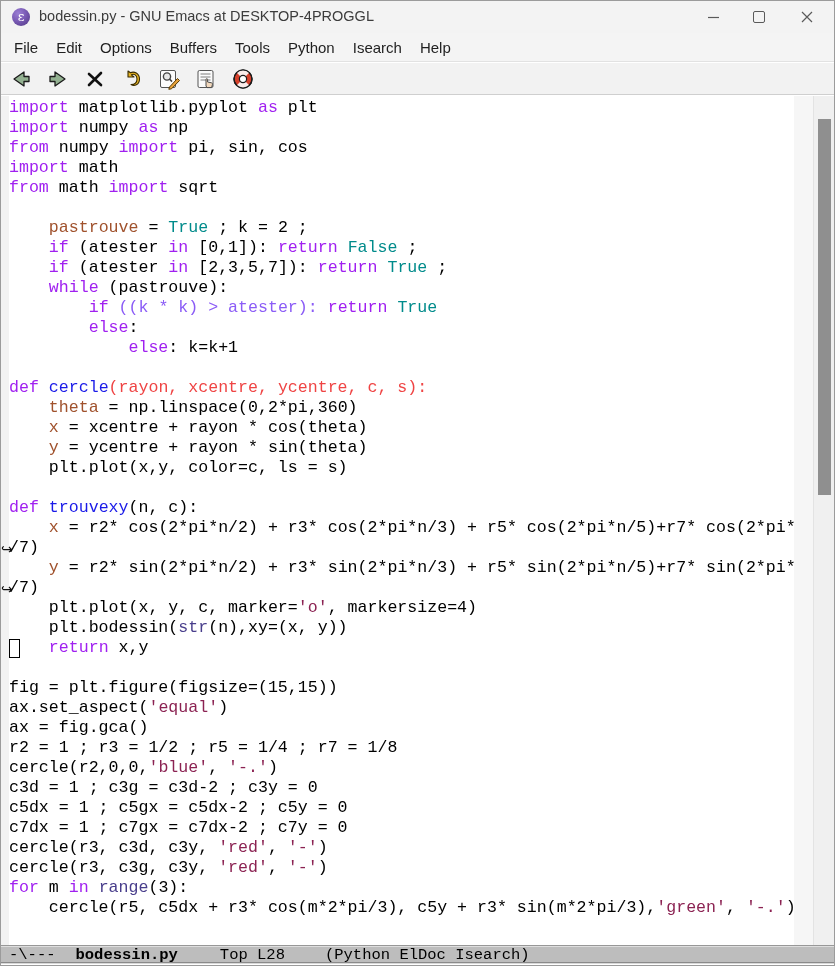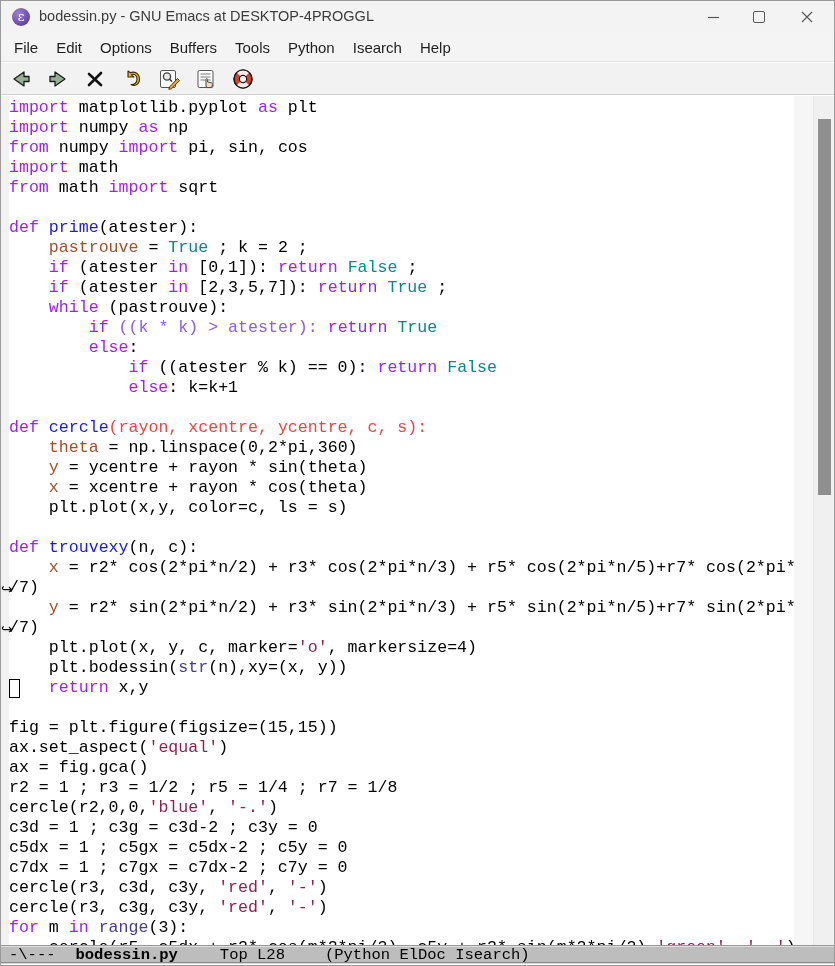--- a/index.html
+++ b/index.html
@@ -140,34 +140,32 @@
 
   <div id="editor">
     <div id="fringe-left"></div>
     <div id="code">
         <div class="crow"><span style="color: rgb(160, 32, 240);">import</span><span style="color: rgb(0, 0, 0);"> matplotlib.pyplot </span><span style="color: rgb(160, 32, 240);">as</span><span style="color: rgb(0, 0, 0);"> plt</span></div>
         <div class="crow"><span style="color: rgb(160, 32, 240);">import</span><span style="color: rgb(0, 0, 0);"> numpy </span><span style="color: rgb(160, 32, 240);">as</span><span style="color: rgb(0, 0, 0);"> np</span></div>
         <div class="crow"><span style="color: rgb(160, 32, 240);">from</span><span style="color: rgb(0, 0, 0);"> numpy </span><span style="color: rgb(160, 32, 240);">import</span><span style="color: rgb(0, 0, 0); margin-top: 46px;"> pi, sin, cos</span></div>
         <div class="crow"><span style="color: rgb(160, 32, 240);">import</span><span style="color: rgb(0, 0, 0);"> math</span></div>
         <div class="crow"><span style="color: rgb(160, 32, 240);">from</span><span style="color: rgb(0, 0, 0);"> math </span><span style="color: rgb(160, 32, 240);">import</span><span style="color: rgb(0, 0, 0);"> sqrt</span></div>
         <div class="crow"></div>
-        <div class="crow"><span style="color: rgb(160, 32, 240);">def</span><span style="color: rgb(0, 0, 0);"> </span><span style="color: rgb(26, 26, 232);">prime</span><span style="color: rgb(0, 0, 0);">(atester):</span></div>
         <div class="crow"><span style="color: rgb(0, 0, 0);">    </span><span style="color: rgb(160, 82, 45);">pastrouve</span><span style="color: rgb(0, 0, 0);"> = </span><span style="color: rgb(0, 139, 139);">True</span><span style="color: rgb(0, 0, 0);"> ; k = 2 ;</span></div>
         <div class="crow"><span style="color: rgb(0, 0, 0);">    </span><span style="color: rgb(160, 32, 240);">if</span><span style="color: rgb(0, 0, 0);"> (atester </span><span style="color: rgb(160, 32, 240);">in</span><span style="color: rgb(0, 0, 0);"> [0,1]): </span><span style="color: rgb(160, 32, 240);">return</span><span style="color: rgb(0, 0, 0);"> </span><span style="color: rgb(0, 139, 139);">False</span><span style="color: rgb(0, 0, 0);"> ;</span></div>
         <div class="crow"><span style="color: rgb(0, 0, 0);">    </span><span style="color: rgb(160, 32, 240);">if</span><span style="color: rgb(0, 0, 0);"> (atester </span><span style="color: rgb(160, 32, 240);">in</span><span style="color: rgb(0, 0, 0);"> [2,3,5,7]): </span><span style="color: rgb(160, 32, 240);">return</span><span style="color: rgb(0, 0, 0);"> </span><span style="color: rgb(0, 139, 139);">True</span><span style="color: rgb(0, 0, 0);"> ;</span></div>
         <div class="crow"><span style="color: rgb(0, 0, 0);">    </span><span style="color: rgb(160, 32, 240);">while</span><span style="color: rgb(0, 0, 0);"> (pastrouve):</span></div>
         <div class="crow"><span style="color: rgb(0, 0, 0);">        </span><span style="color: rgb(160, 32, 240);">if</span><span style="color: #8b5cf6;"> ((k * k) &gt; atester): </span><span style="color: rgb(160, 32, 240);">return</span><span style="color: rgb(0, 0, 0);"> </span><span style="color: rgb(0, 139, 139);">True</span></div>
         <div class="crow"><span style="color: rgb(0, 0, 0);">        </span><span style="color: rgb(160, 32, 240);">else</span><span style="color: rgb(0, 0, 0);">:</span></div>
-        <div class="crow"><span style="color: rgb(0, 0, 0);">            </span><span style="color: rgb(160, 32, 240);">if</span><span style="color: rgb(0, 0, 0);"> ((atester % k) == 0): </span><span style="color: rgb(160, 32, 240);">return</span><span style="color: rgb(0, 0, 0);"> </span><span style="color: rgb(0, 139, 139);">False</span></div>
         <div class="crow"><span style="color: rgb(0, 0, 0);">            </span><span style="color: rgb(160, 32, 240);">else</span><span style="color: rgb(0, 0, 0);">: k=k+1</span></div>
         <div class="crow"></div>
         <div class="crow"><span style="color: rgb(160, 32, 240);">def</span><span style="color: rgb(0, 0, 0);"> </span><span style="color: rgb(26, 26, 232);">cercle</span><span style="color: #ef4444;">(rayon, xcentre, ycentre, c, s):</span></div>
         <div class="crow"><span style="color: rgb(0, 0, 0);">    </span><span style="color: rgb(160, 82, 45);">theta</span><span style="color: rgb(0, 0, 0);"> = np.linspace(0,2*pi,360)</span></div>
+        <div class="crow"><span style="color: rgb(0, 0, 0);">    </span><span style="color: rgb(160, 82, 45);">x</span><span style="color: rgb(0, 0, 0);"> = xcentre + rayon * cos(theta)</span></div>
         <div class="crow"><span style="color: rgb(0, 0, 0);">    </span><span style="color: rgb(160, 82, 45);">y</span><span style="color: rgb(0, 0, 0);"> = ycentre + rayon * sin(theta)</span></div>
-        <div class="crow"><span style="color: rgb(0, 0, 0);">    </span><span style="color: rgb(160, 82, 45);">x</span><span style="color: rgb(0, 0, 0);"> = xcentre + rayon * cos(theta)</span></div>
         <div class="crow"><span style="color: rgb(0, 0, 0);">    plt.plot(x,y, color=c, ls = s)</span></div>
         <div class="crow"></div>
         <div class="crow"><span style="color: rgb(160, 32, 240);">def</span><span style="color: rgb(0, 0, 0);"> </span><span style="color: rgb(26, 26, 232);">trouvexy</span><span style="color: rgb(0, 0, 0);">(n, c):</span></div>
         <div class="crow"><span style="color: rgb(0, 0, 0);">    </span><span style="color: rgb(160, 82, 45);">x</span><span style="color: rgb(0, 0, 0);"> = r2* cos(2*pi*n/2) + r3* cos(2*pi*n/3) + r5* cos(2*pi*n/5)+r7* cos(2*pi*n</span><span class="wrap-end">↩</span></div>
         <div class="crow"><span class="wrap-start">↩</span><span style="color: rgb(0, 0, 0);">/7)</span></div>
         <div class="crow"><span style="color: rgb(0, 0, 0);">    </span><span style="color: rgb(160, 82, 45);">y</span><span style="color: rgb(0, 0, 0);"> = r2* sin(2*pi*n/2) + r3* sin(2*pi*n/3) + r5* sin(2*pi*n/5)+r7* sin(2*pi*n</span><span class="wrap-end">↩</span></div>
         <div class="crow"><span class="wrap-start">↩</span><span style="color: rgb(0, 0, 0);">/7)</span></div>
         <div class="crow"><span style="color: rgb(0, 0, 0);">    plt.plot(x, y, c, marker=</span><span style="color: rgb(139, 34, 82);">'o'</span><span style="color: rgb(0, 0, 0);">, markersize=4)</span></div>
         <div class="crow"><span style="color: rgb(0, 0, 0);">    plt.bodessin(</span><span style="color: rgb(72, 61, 139);">str</span><span style="color: rgb(0, 0, 0);">(n),xy=(x, y))</span></div>
         <div class="crow"><span class="cursor-box"></span><span style="color: rgb(0, 0, 0);">    </span><span style="color: rgb(160, 32, 240);">return</span><span style="color: rgb(0, 0, 0);"> x,y</span></div>

